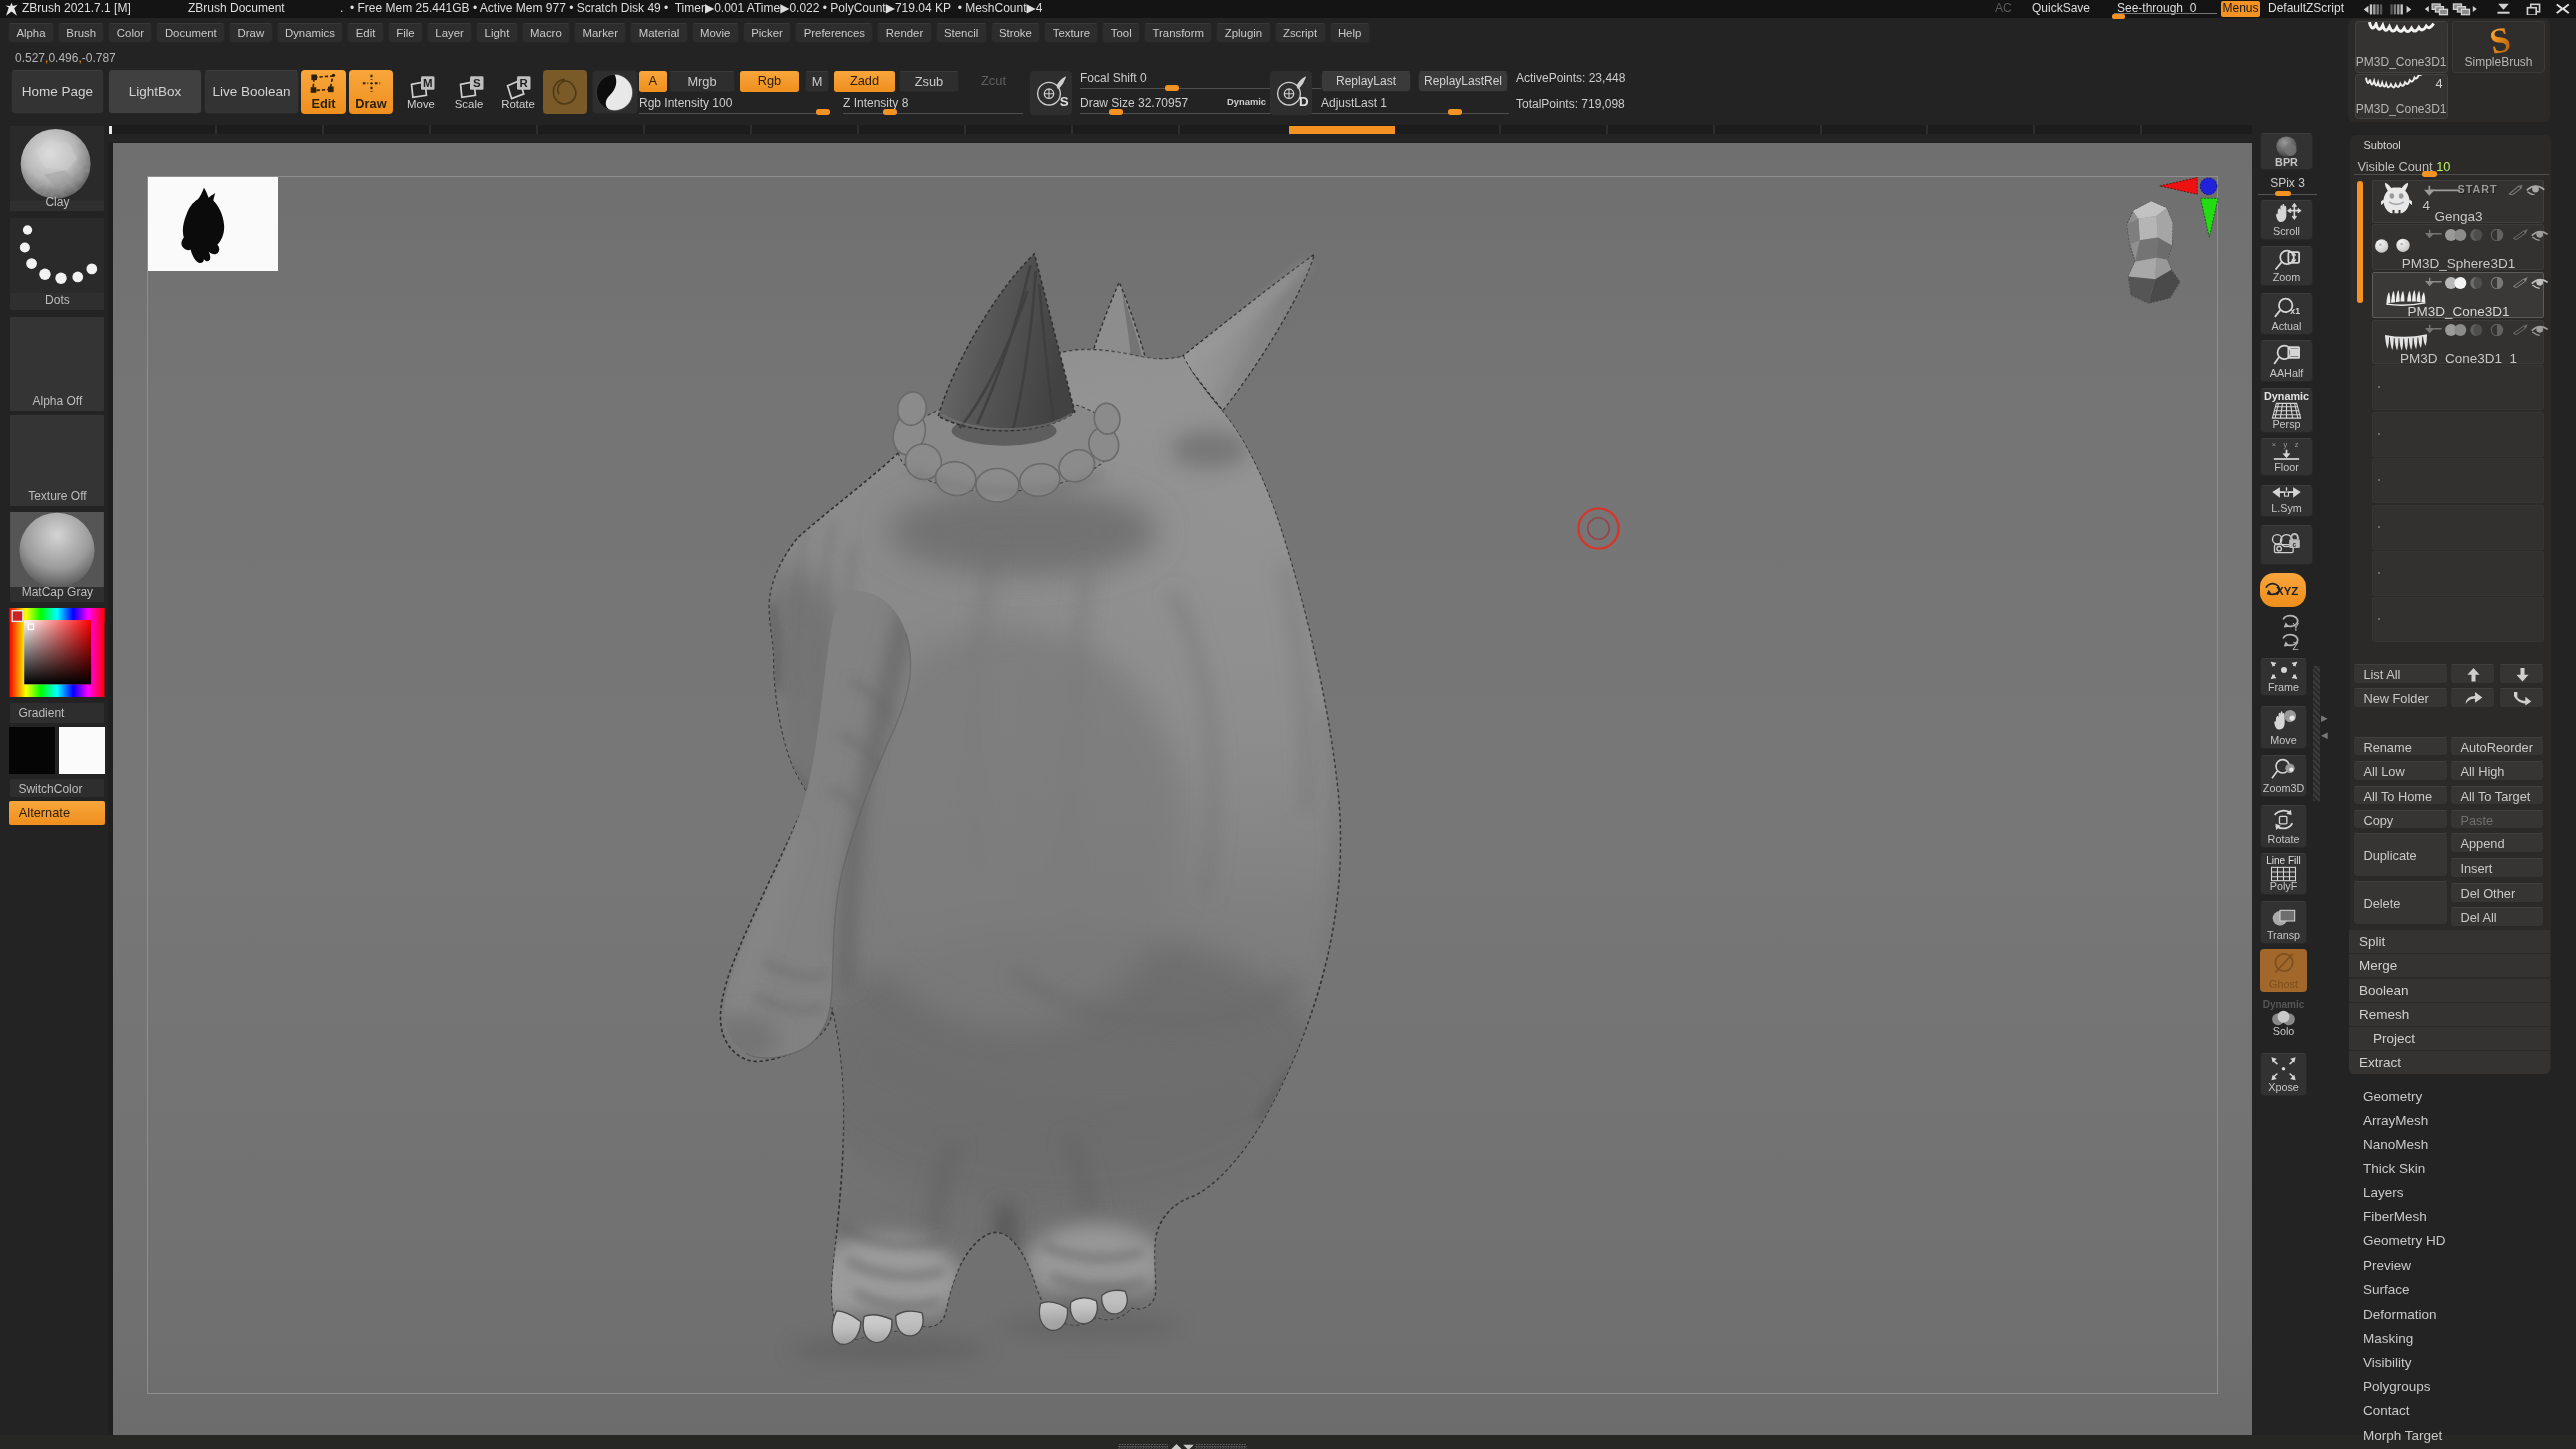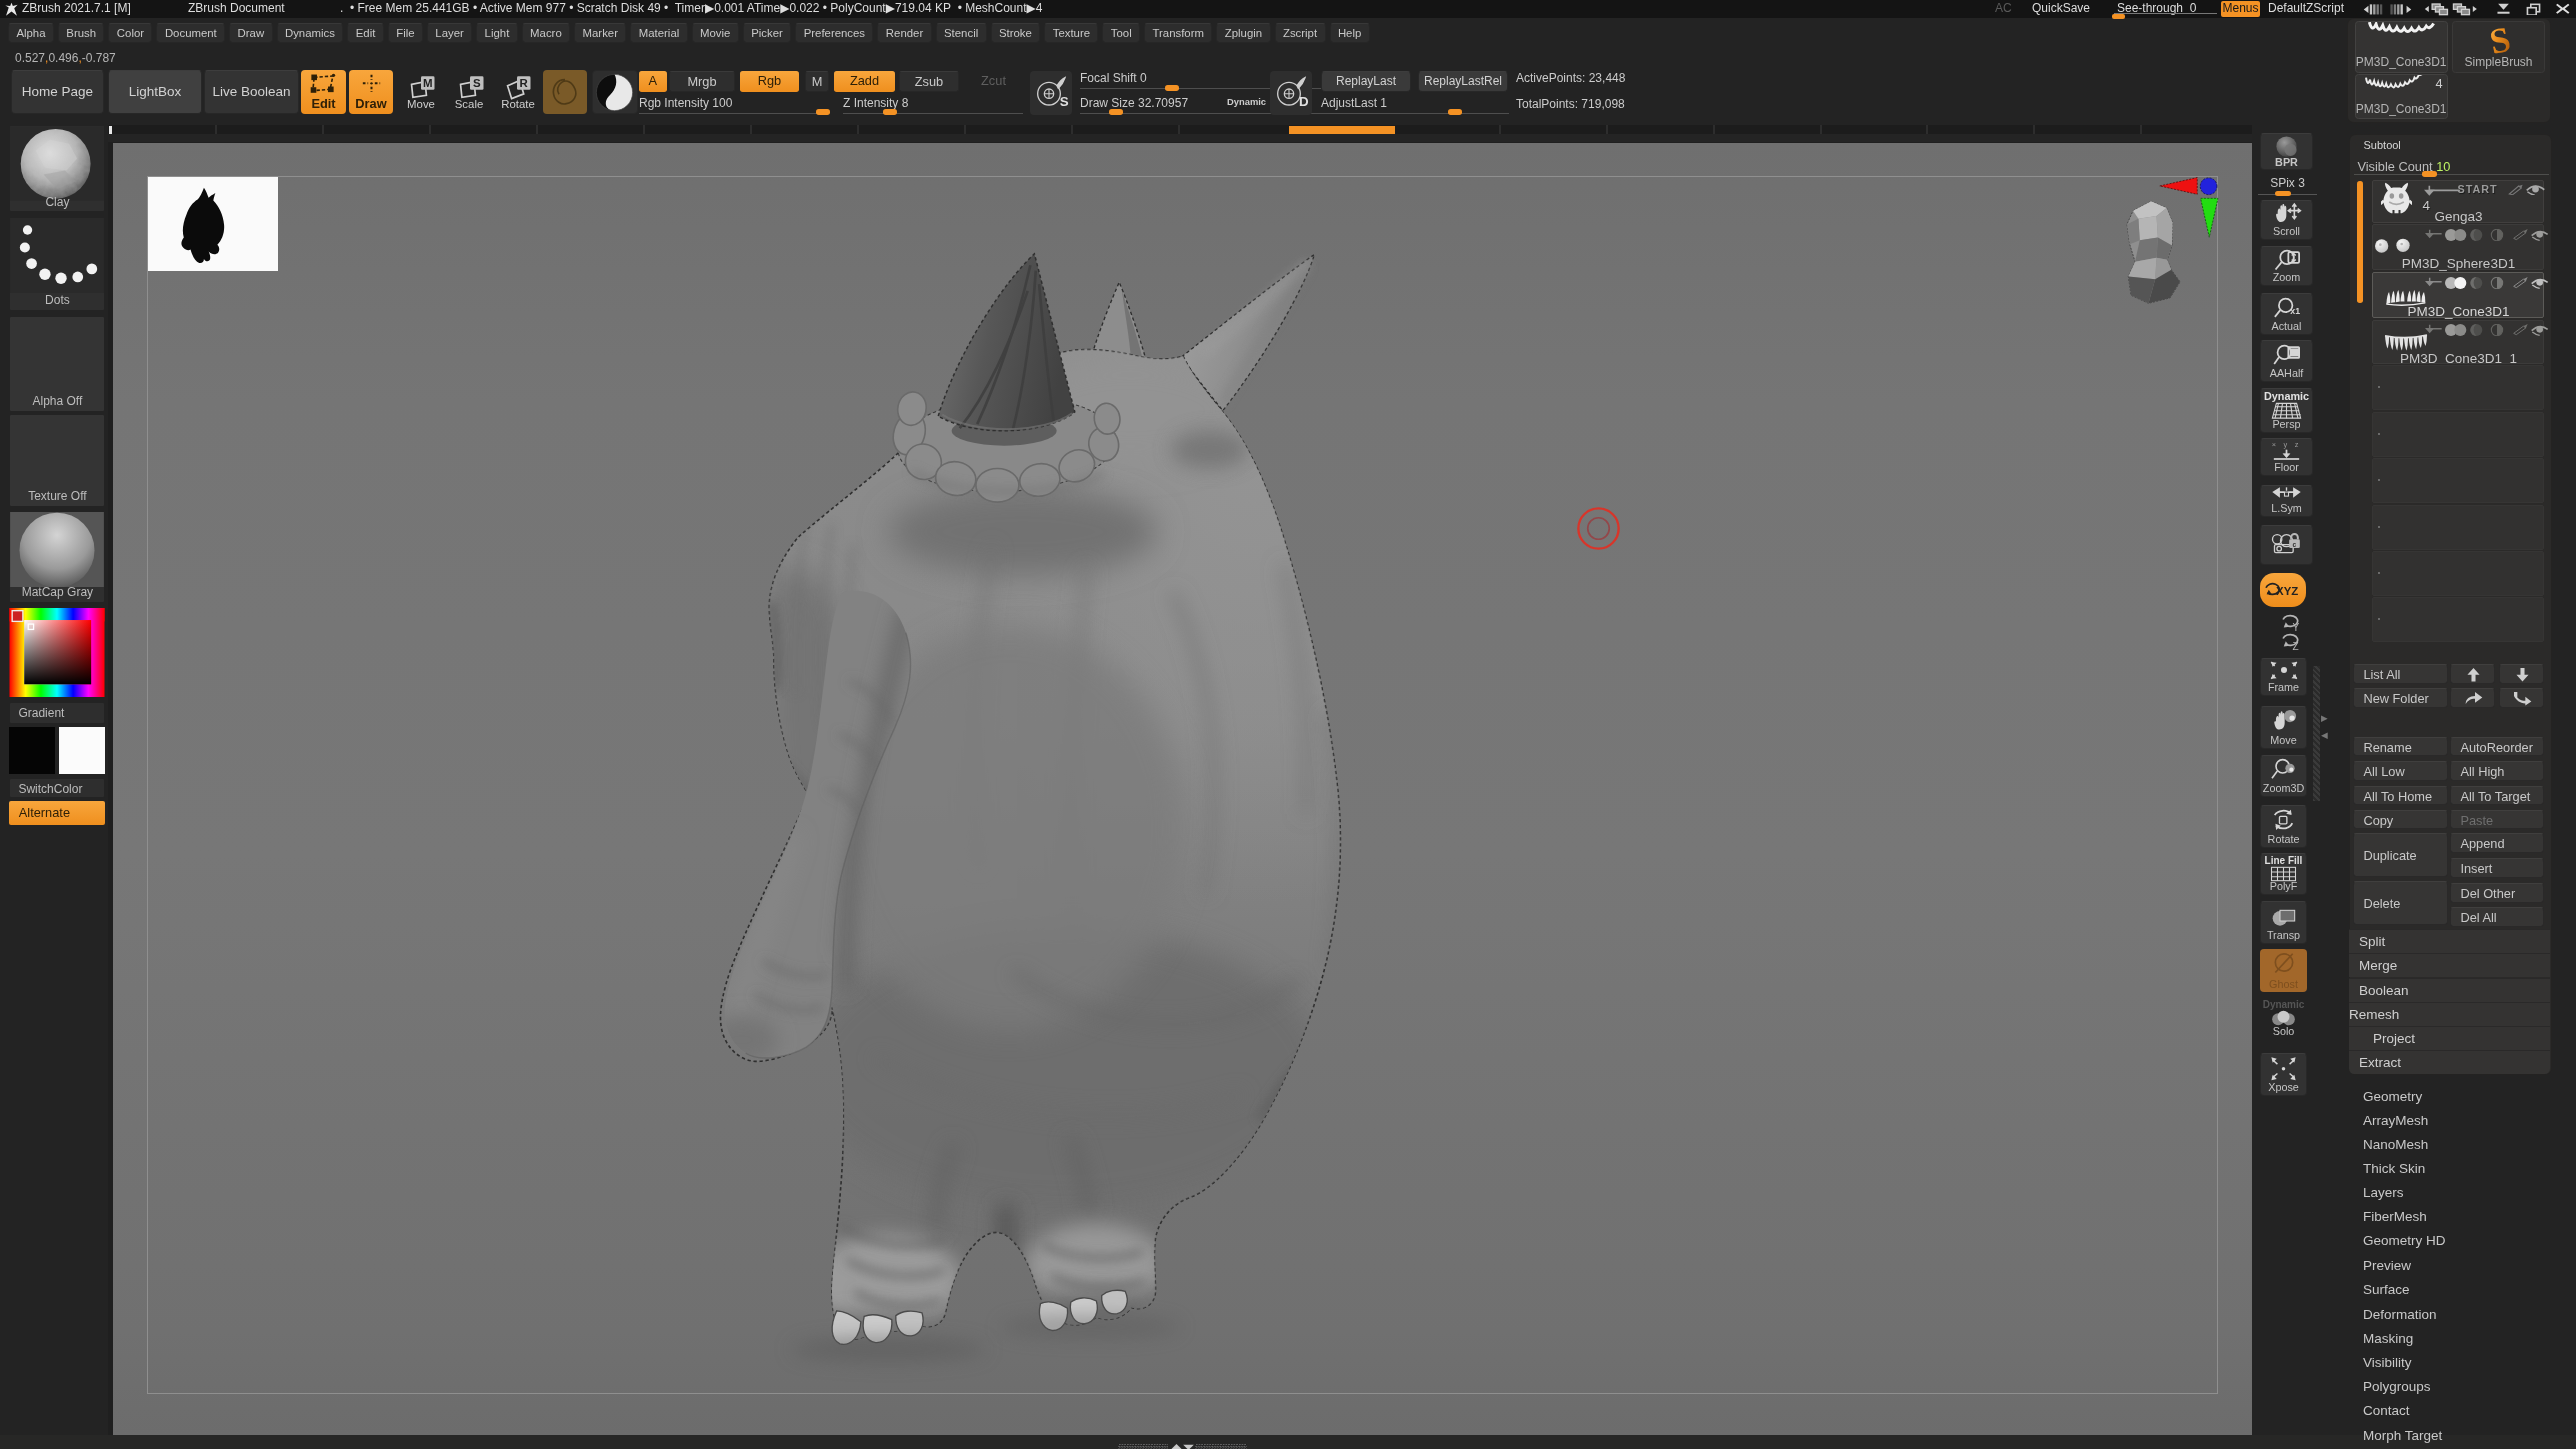--- a/index.html
+++ b/index.html
@@ -776,21 +776,21 @@
             <path d="M10 12 a14 11 0 0 1 24 -2"></path>
             <path d="M34 4 l1 8 -8 -2 Z" fill="#d5d5d5" stroke="none"></path>
             <path d="M36 24 a14 11 0 0 1 -24 4"></path>
             <path d="M12 34 l-1 -9 8 3 Z" fill="#d5d5d5" stroke="none"></path>
             <rect x="17" y="14" width="11" height="11" rx="1.5" stroke-width="2"></rect>
           </g>
         </svg>
     <div class="rlabel">Rotate</div>
   </div>
   <div class="ribox" style="top:853px;height:42px;width:47px">
-    <div style="font-size:10px;font-weight:bold;color:#e0e0e0;margin-top:0.7px">Line Fill</div>
+    <div style="font-size:10px;font-weight:normal;color:#e0e0e0;margin-top:0.7px">Line Fill</div>
     <svg width="27" height="16" viewBox="0 0 40 24">
           <g stroke="#d5d5d5" stroke-width="1.6" fill="none">
             <rect x="2" y="2" width="36" height="20"></rect>
             <path d="M11 2 V22 M20 2 V22 M29 2 V22 M2 9 H38 M2 16 H38"></path>
           </g>
         </svg>
     <div class="rlabel">PolyF</div>
   </div>
   <div class="ribox" style="top:901px;height:43px;width:47px">
     <svg width="30" height="24" viewBox="0 0 44 36" style="margin-top:2.7px">
@@ -1079,21 +1079,21 @@
       </div>
   <div class="pbtn" style="left:2450px;top:883px;width:94px;height:19.5px">
         <span>Del Other</span>
       </div>
   <div class="pbtn" style="left:2450px;top:907px;width:94px;height:19.5px">
         <span>Del All</span>
       </div>
   <div class="srow" style="top:929px;height:24px;line-height:24px;padding-left:10px">Split</div>
   <div class="srow" style="top:953px;height:24px;line-height:24px;padding-left:10px">Merge</div>
   <div class="srow" style="top:978px;height:24px;line-height:24px;padding-left:10px">Boolean</div>
-  <div class="srow" style="top:1002px;height:24px;line-height:24px;">Remesh</div>
+  <div class="srow" style="top:1002px;height:24px;line-height:24px;padding-left:10px">Remesh</div>
   <div class="srow" style="top:1026px;height:24px;line-height:24px;padding-left:24px">Project</div>
   <div class="srow" style="top:1050px;height:24px;line-height:24px;padding-left:10px;border-radius:0 0 5.4px 5.4px">Extract</div>
 </div>
 
 <div id="sections">
   <div class="sechead" style="top:1089px">Geometry</div>
   <div class="sechead" style="top:1113px">ArrayMesh</div>
   <div class="sechead" style="top:1137px">NanoMesh</div>
   <div class="sechead" style="top:1161px">Thick Skin</div>
   <div class="sechead" style="top:1185px">Layers</div>

